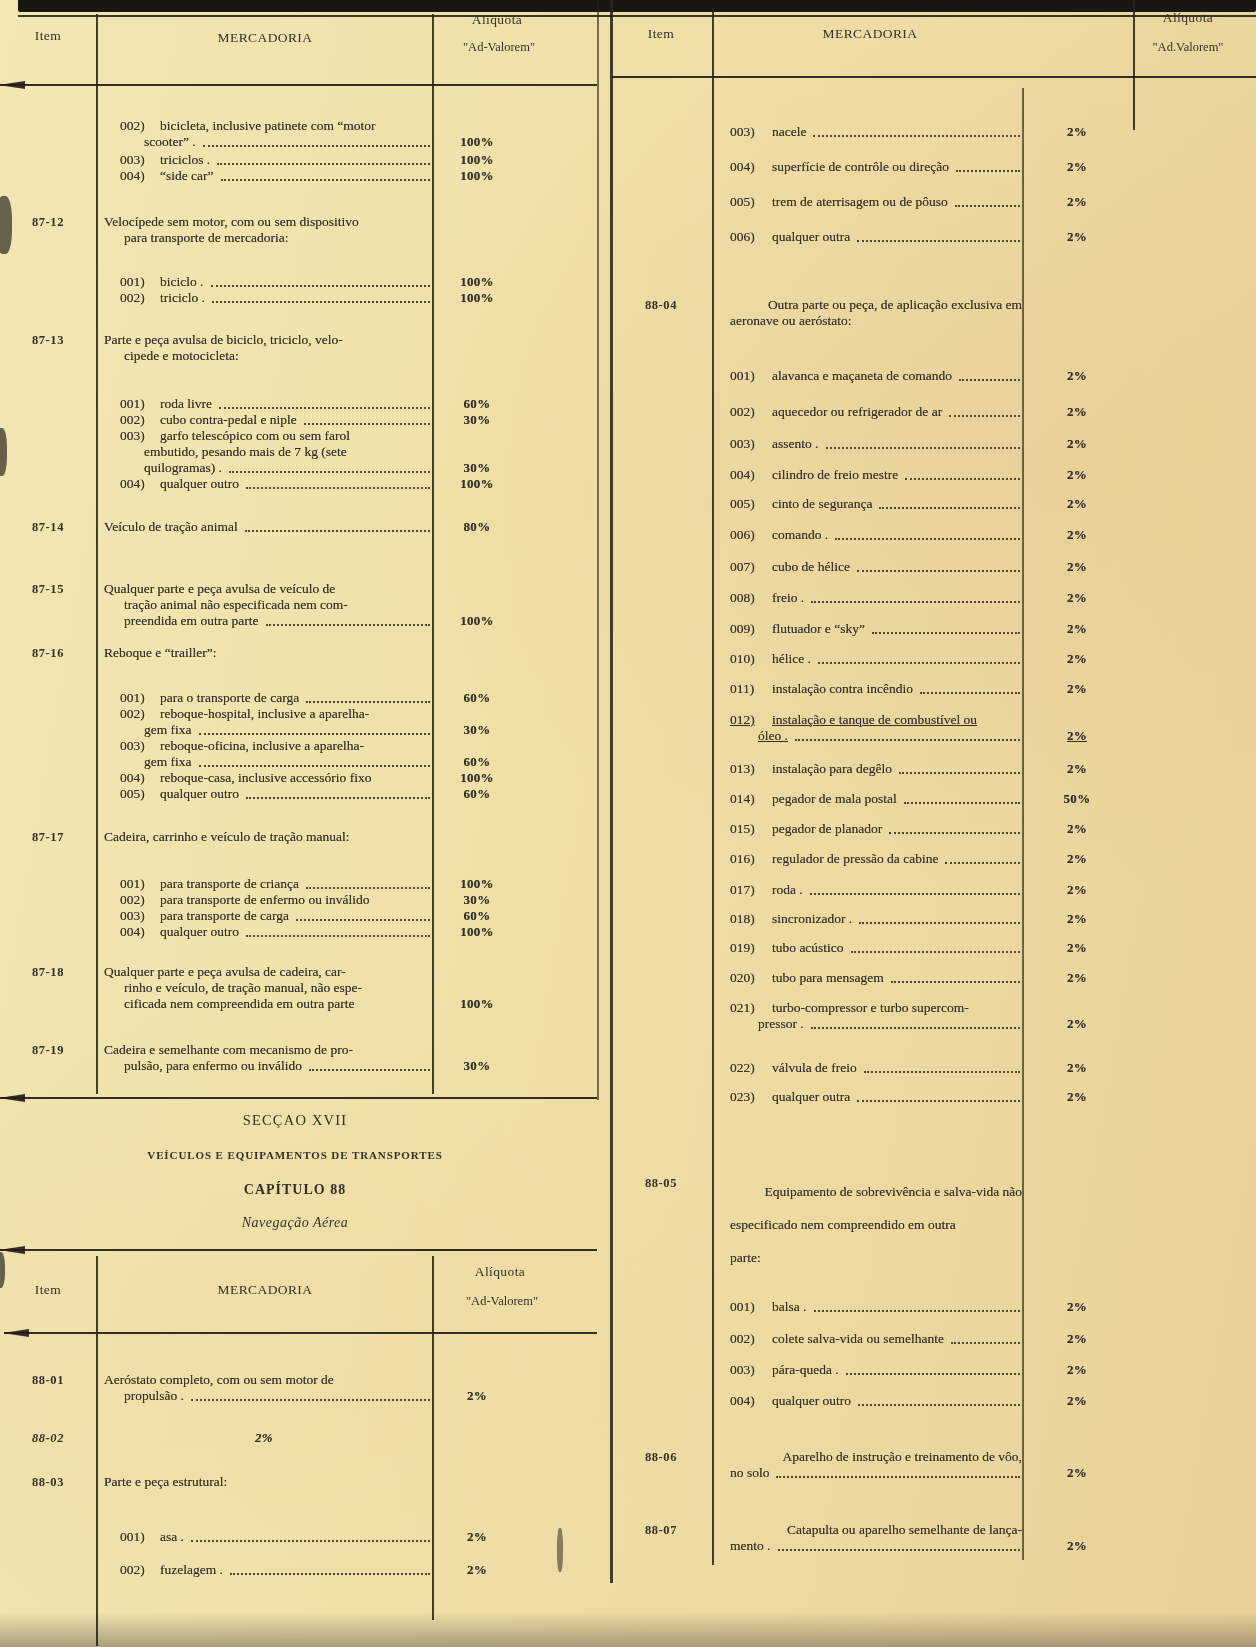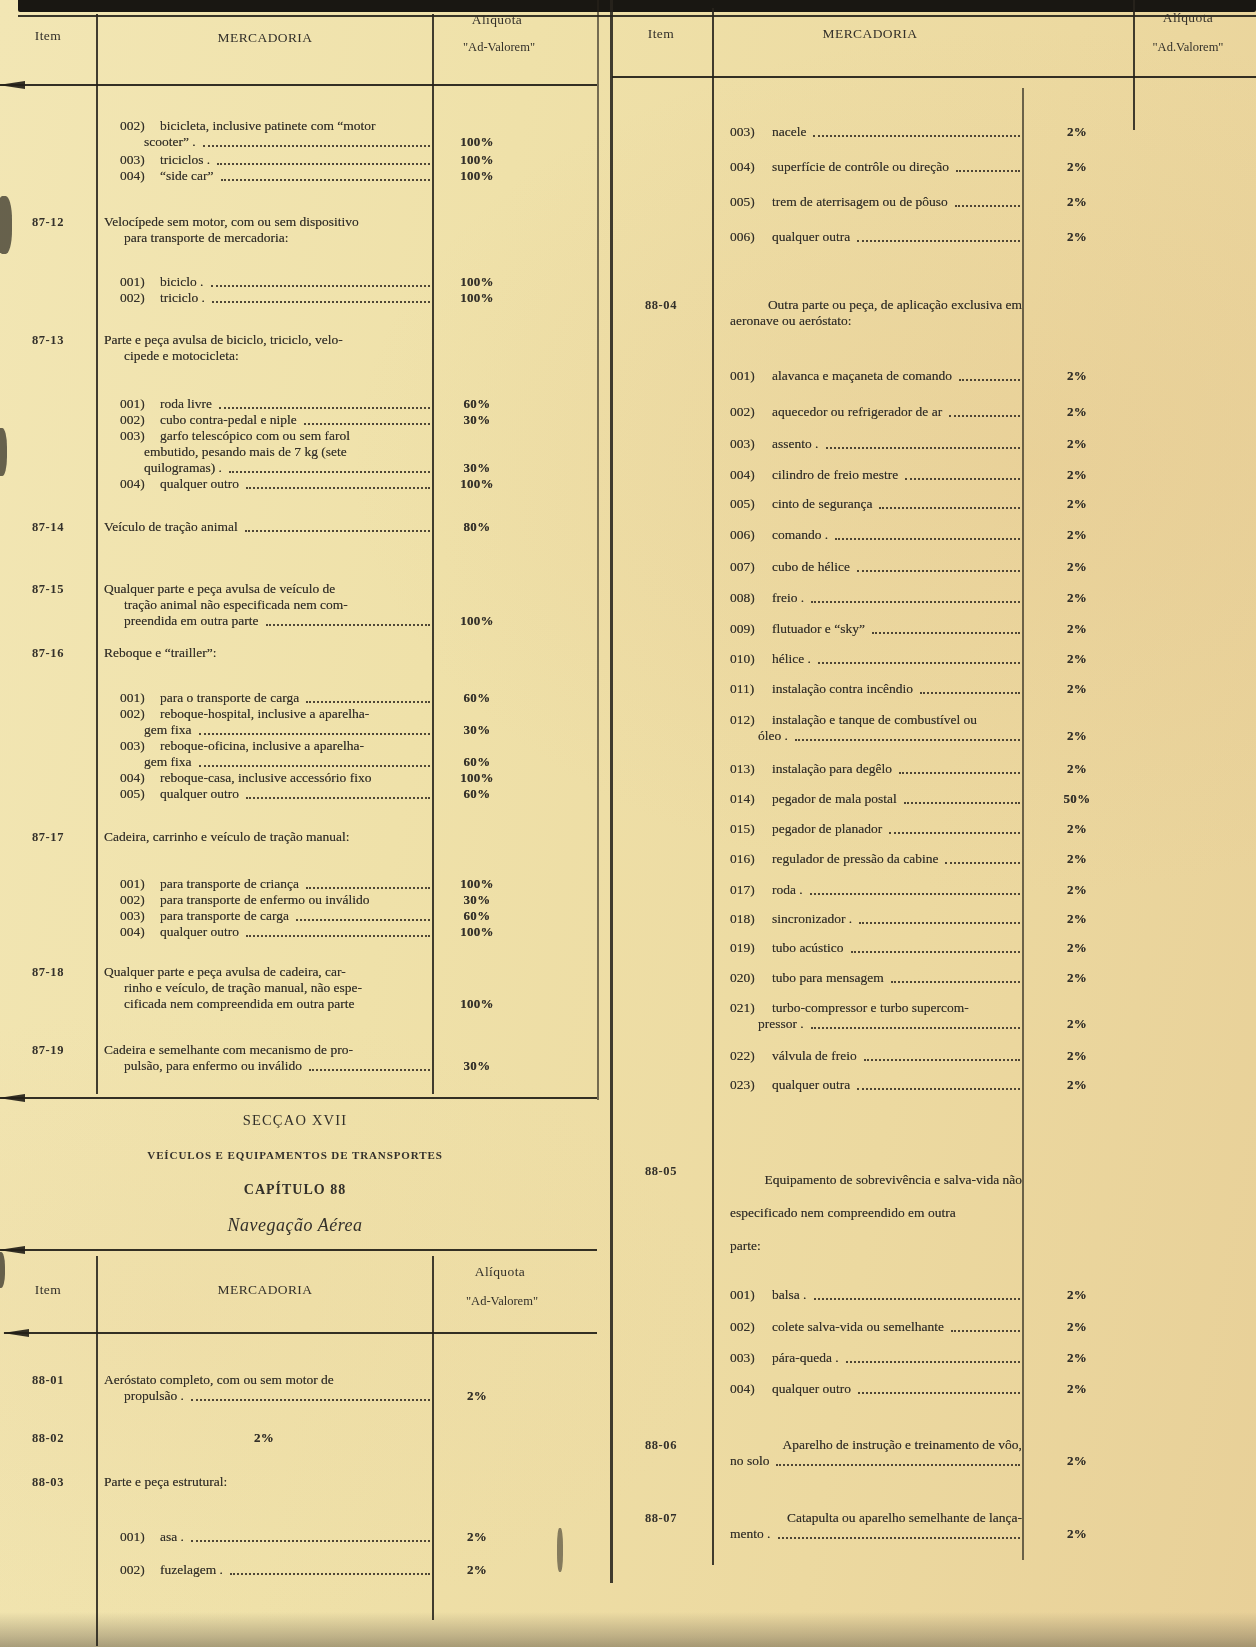--- a/index.html
+++ b/index.html
@@ -48,21 +48,21 @@
   .t-right .hc{padding-left:18px;}
   .t-right .sf{padding-left:18px;}
   .t-right .sc{padding-left:46px;}
   .leader{flex:1 1 auto;min-width:18px;margin:0 2px 3px 7px;border-bottom:2px dotted rgba(50,44,34,.85);}
   .c-rate{display:flex;align-items:flex-end;justify-content:center;font-weight:700;font-size:13px;
     letter-spacing:.3px;padding-bottom:0;text-shadow:0 0 .5px rgba(45,40,30,.6);}
   
   .sec1{font-weight:400;font-size:14.5px;letter-spacing:1.2px;}
   .sec2{font-weight:700;font-size:11px;letter-spacing:.9px;}
   .sec3{font-weight:700;font-size:14px;letter-spacing:1px;}
-  .sec4{font-style:italic;font-size:18px;letter-spacing:.5px;}
+  .sec4{font-style:italic;font-size:14px;letter-spacing:.5px;}
 </style>
 </head>
 <body>
 
 <div class="abs topbar"></div>
 <div class="abs topbar2"></div>
 <div class="abs bottomband"></div>
 <div class="abs smudge" style="left:-4px;top:196px;width:16px;height:58px;"></div>
 <div class="abs smudge" style="left:-5px;top:428px;width:12px;height:48px;"></div>
 <div class="abs smudge" style="left:-5px;top:1252px;width:10px;height:36px;"></div>
@@ -357,21 +357,21 @@
     <div class="entry" style="margin-top: 32px;">
       <div class="c-item">88-01</div>
       <div class="c-merc">
         <div class="tline hf"><span class="txt">Aeróstato completo, com ou sem motor de</span></div>
         <div class="tline hc"><span class="txt">propulsão .</span><span class="leader"></span></div>
       </div>
       <div class="c-rate">
         <span>2%</span>
       </div>
     </div>
-    <div class="entry" style="margin-top: 26px;">
+    <div class="entry" style="margin-top: 26px; font-style: italic;">
       <div class="c-item">88-02</div>
       <div class="c-rate">
         <span>2%</span>
       </div>
     </div>
     <div class="entry" style="margin-top: 28px;">
       <div class="c-item">88-03</div>
       <div class="c-merc">
         <div class="tline hf"><span class="txt">Parte e peça estrutural:</span></div>
       </div>
@@ -534,21 +534,21 @@
     </div>
     <div class="entry" style="margin-top: 14px;">
       <div class="c-item"></div>
       <div class="c-merc">
         <div class="tline sf"><span class="num">011)</span><span class="txt">instalação contra incêndio</span><span class="leader"></span></div>
       </div>
       <div class="c-rate">
         <span>2%</span>
       </div>
     </div>
-    <div class="entry" style="margin-top: 15px;">
+    <div class="entry" style="margin-top: 15px; text-decoration: underline;">
       <div class="c-item"></div>
       <div class="c-merc">
         <div class="tline sf"><span class="num">012)</span><span class="txt">instalação e tanque de combustível ou</span></div>
         <div class="tline sc"><span class="txt">óleo .</span><span class="leader"></span></div>
       </div>
       <div class="c-rate">
         <span>2%</span>
       </div>
     </div>
     <div class="entry" style="margin-top: 17px;">
@@ -626,21 +626,21 @@
     <div class="entry" style="margin-top: 14px;">
       <div class="c-item"></div>
       <div class="c-merc">
         <div class="tline sf"><span class="num">021)</span><span class="txt">turbo-compressor e turbo supercom-</span></div>
         <div class="tline sc"><span class="txt">pressor .</span><span class="leader"></span></div>
       </div>
       <div class="c-rate">
         <span>2%</span>
       </div>
     </div>
-    <div class="entry" style="margin-top: 16px;">
+    <div class="entry" style="margin-top: 28px;">
       <div class="c-item"></div>
       <div class="c-merc">
         <div class="tline sf"><span class="num">022)</span><span class="txt">válvula de freio</span><span class="leader"></span></div>
       </div>
       <div class="c-rate">
         <span>2%</span>
       </div>
     </div>
     <div class="entry" style="margin-top: 13px;">
       <div class="c-item"></div>

